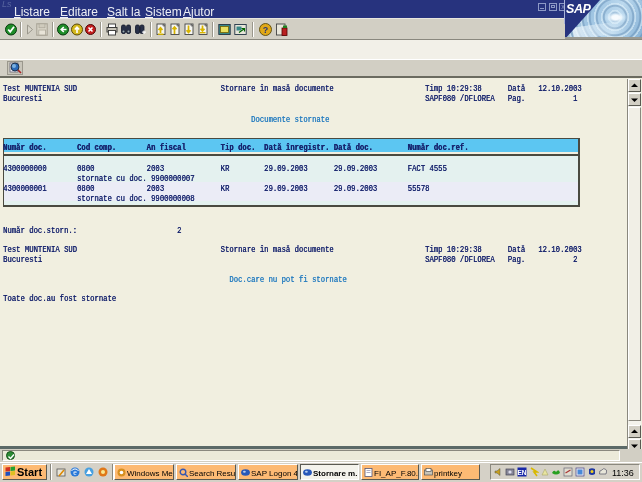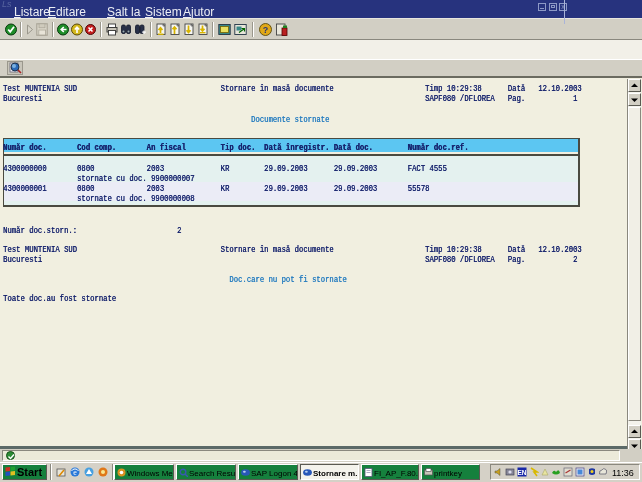--- a/index.html
+++ b/index.html
@@ -2,30 +2,30 @@
 <html><head><meta charset="utf-8"><style>
 *{margin:0;padding:0;box-sizing:border-box}
 html,body{width:642px;height:482px;overflow:hidden;font-family:"Liberation Sans",sans-serif}
 #scr{position:relative;width:642px;height:482px;background:#f1efe0}
 .abs{position:absolute}
 pre.l{position:absolute;left:3px;font:7.25px "Liberation Mono",monospace;line-height:8px;color:#17246e;white-space:pre;transform:scaleY(1.22);transform-origin:0 0;text-shadow:0.3px 0 currentColor}
 pre.b{font-weight:bold}
 pre.t{color:#2a7fc0}
 .sep{position:absolute;top:22px;width:2px;height:15px;border-left:1px solid #9a978c;border-right:1px solid #fff}
 .mi{position:absolute;top:5px;color:#eceef5;font-size:12px}
-.tbtn{position:absolute;top:464px;height:16px;background:#15803d;border-top:1px solid #fff;border-left:1px solid #fff;border-right:1px solid #5a5a52;border-bottom:1px solid #5a5a52;font-size:8px;color:#000;overflow:hidden;white-space:nowrap;padding:3px 1px 0 2px}
+.tbtn{position:absolute;top:464px;height:16px;background:#fdba74;border-top:1px solid #fff;border-left:1px solid #fff;border-right:1px solid #5a5a52;border-bottom:1px solid #5a5a52;font-size:8px;color:#000;overflow:hidden;white-space:nowrap;padding:3px 1px 0 2px}
 .tbtn .bi{display:inline-block;width:9px;height:9px;vertical-align:-1px;margin-right:1px}
 .wsq{position:absolute;top:3px;width:8px;height:8px;border:1px solid #8d99c6}
 </style></head><body>
 <div id="scr">
 
 <div class="abs" style="left:0;top:0;width:642px;height:18px;background:#27337e"></div>
 <div class="abs" style="left:2px;top:-1px;color:#57659f;font-size:9px;font-style:italic">Ls</div>
 <div class="mi" style="left:14px"><span style="text-decoration:underline">L</span>istare</div>
-<div class="mi" style="left:48px"><span style="text-decoration:underline">E</span>ditare</div>
+<div class="mi" style="left:60px"><span style="text-decoration:underline">E</span>ditare</div>
 <div class="mi" style="left:107px"><span style="text-decoration:underline">S</span>alt la</div>
 <div class="mi" style="left:145px"><span style="text-decoration:underline">S</span>istem</div>
 <div class="mi" style="left:183px"><span style="text-decoration:underline">A</span>jutor</div>
 <div class="wsq" style="left:538px">
       <div style="width:4px;height:1px;background:#8d99c6;margin:4px auto 0"></div>
     </div>
 <div class="wsq" style="left:549px">
       <div style="width:4px;height:3px;border:1px solid #8d99c6;margin:1px auto 0"></div>
     </div>
 <div class="wsq" style="left:559px;font-size:7px;color:#8d99c6;text-align:center;line-height:6px">x</div>
@@ -113,20 +113,30 @@
 <svg class="abs" style="left:258.5px;top:23px" width="13" height="13" viewBox="0 0 13 13">
       <circle cx="6.5" cy="6.5" r="6" fill="#e0a818" stroke="#5a4a08" stroke-width="0.9"></circle>
       <text x="6.5" y="10" font-size="9" font-weight="bold" font-family="Liberation Sans" fill="#283878" text-anchor="middle">?</text>
     </svg>
 <svg class="abs" style="left:274.5px;top:23px" width="13" height="13" viewBox="0 0 13 13">
       <rect x="1.5" y="1" width="8.5" height="11" fill="#e8e6da" stroke="#444" stroke-width="0.9"></rect>
       <rect x="7" y="5" width="5" height="7.5" fill="#b82020" stroke="#500" stroke-width="0.8"></rect>
       <rect x="8" y="2.5" width="4" height="2.5" fill="#208020"></rect>
     </svg>
 
+<div class="abs" style="left:565px;top:0;width:77px;height:39px;overflow:hidden">
+ <div class="abs" style="left:0;top:0;width:77px;height:39px;background:linear-gradient(110deg,#b4cbdc 0 8%,#9ec4e2 35%,#bcd9ee 65%,#87b2d6 100%)"></div>
+ <div class="abs" style="left:-10px;top:-10px;width:97px;height:59px;background:
+   repeating-radial-gradient(circle at 60px 27px, rgba(255,255,255,0) 0 2.8px, rgba(78,120,162,0.34) 3.8px 4.8px, rgba(228,244,252,0.5) 5.8px 7px)"></div>
+ <div class="abs" style="left:40px;top:12px;width:22px;height:11px;background:radial-gradient(ellipse at center, rgba(250,253,255,0.95) 0 25%, rgba(215,236,250,0.5) 55%, rgba(215,236,250,0) 80%)"></div>
+ <div class="abs" style="left:8px;top:24px;width:54px;height:12px;background:linear-gradient(95deg, rgba(240,248,253,0.75), rgba(240,248,253,0));transform:rotate(-8deg)"></div>
+ <div class="abs" style="left:0;top:0;width:46px;height:39px;background:#26337f;clip-path:polygon(0 0,35px 0,0 39px)"></div>
+ <div class="abs" style="left:1px;top:1.5px;color:#fff;font-size:12.5px;font-weight:bold;font-style:italic;letter-spacing:-0.4px">SAP</div>
+ <div class="abs" style="left:0;top:37px;width:77px;height:2px;background:#9a9a92"></div>
+</div>
 <div class="abs" style="left:564px;top:0;width:1px;height:24px;background:#aab4d8"></div>
 
 <div class="abs" style="left:0;top:40px;width:642px;height:19px;background:#f2f0e8"></div>
 
 <div class="abs" style="left:0;top:59px;width:642px;height:17px;background:#d2cfc4;border-top:1px solid #fff"></div>
 <div class="abs" style="left:0;top:76px;width:642px;height:2px;background:#6b6b60"></div>
 <div class="abs" style="left:7px;top:61px;width:16px;height:14px;background:#c8c5ba;border:1px solid #9a978c"></div>
 <svg class="abs" style="left:8px;top:61px" width="14" height="14" viewBox="0 0 14 14">
  <rect x="2" y="2" width="8" height="9" fill="#e8e8f0" stroke="#667" stroke-width="0.8"></rect>
  <circle cx="7" cy="6" r="4" fill="#2a6ab8" stroke="#123" stroke-width="0.8"></circle>

